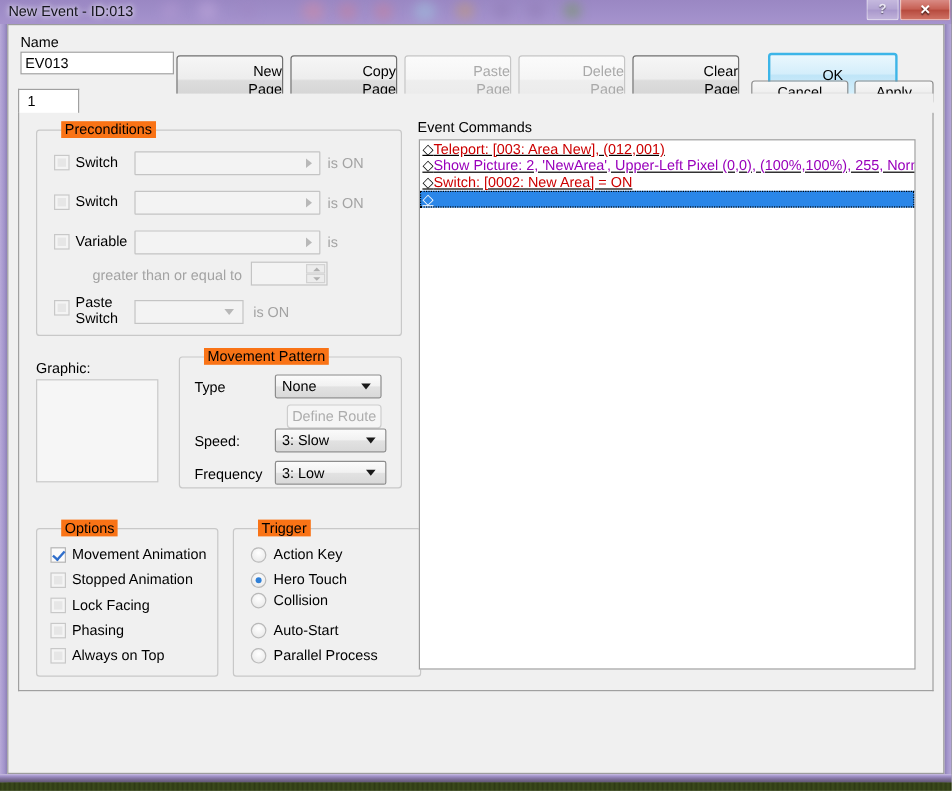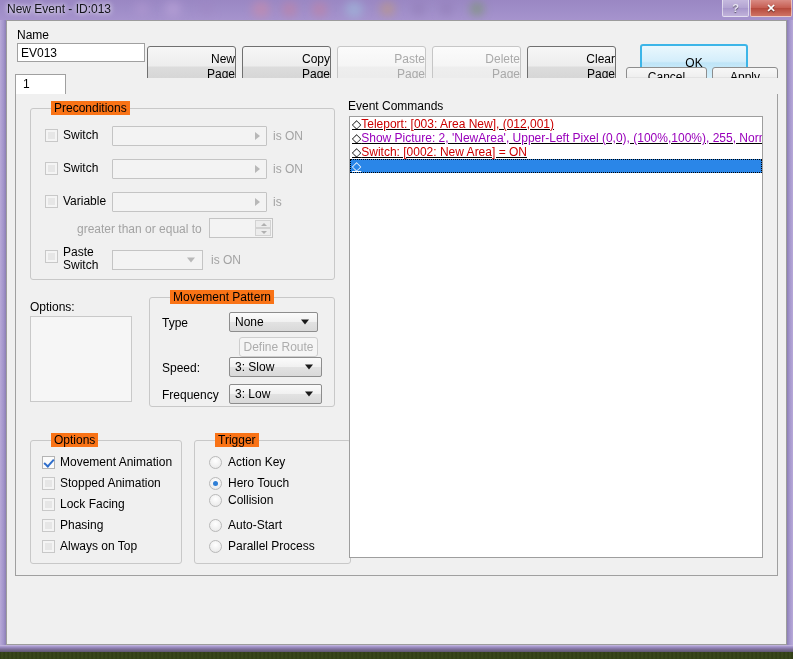--- a/index.html
+++ b/index.html
@@ -380,21 +380,21 @@
               <span style="display:block;">Paste</span>
               <span style="display:block;">Switch</span>
             </span>
           </div>
           <div class="lsw-combo" style="left:81px;top:141px;width:91px;">
             <span class="dwn"></span>
           </div>
           <div class="ison" style="left:180px;top:144px;">is ON</div>
         </div>
 
-        <div class="glabel" style="left:14px;top:206px;">Options:</div>
+        <div class="glabel" style="left:14px;top:206px;">Graphic:</div>
         <div class="gbox" style="left:14px;top:222px;width:102px;height:86px;"></div>
 
         <div class="group" style="left:133px;top:203px;width:186px;height:110px;">
           <div class="gtitle">Movement Pattern</div>
 
           <div class="mlabel" style="left:12px;top:18px;">Type</div>
           <div class="mcombo" style="left:79px;top:14px;width:89px;">
             <span>None</span>
             <span class="dwn"></span>
           </div>

